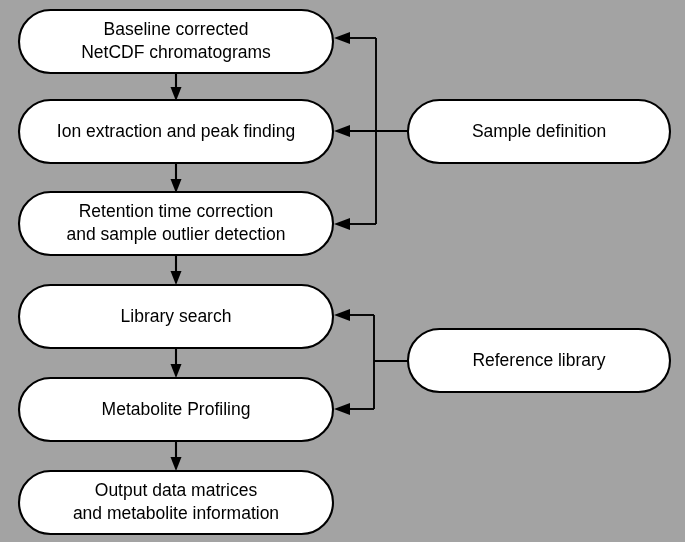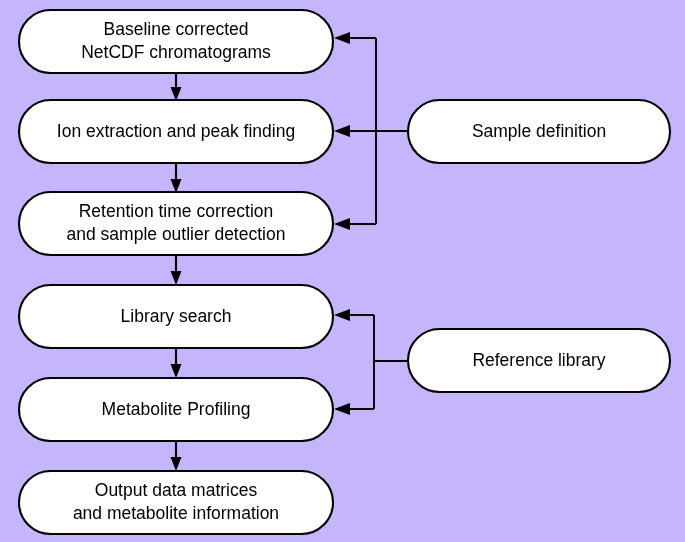--- a/index.html
+++ b/index.html
@@ -8,21 +8,21 @@
     padding: 0;
     background: #ffffff;
   }
   body {
     font-family: "Liberation Sans", sans-serif;
   }
   #canvas {
     position: relative;
     width: 685px;
     height: 542px;
-    background: #c4b5fd;
+    background: #a3a3a3;
     overflow: hidden;
   }
   #flow-svg {
     position: absolute;
     top: 0;
     left: 0;
     width: 685px;
     height: 542px;
   }
   .node-box {

